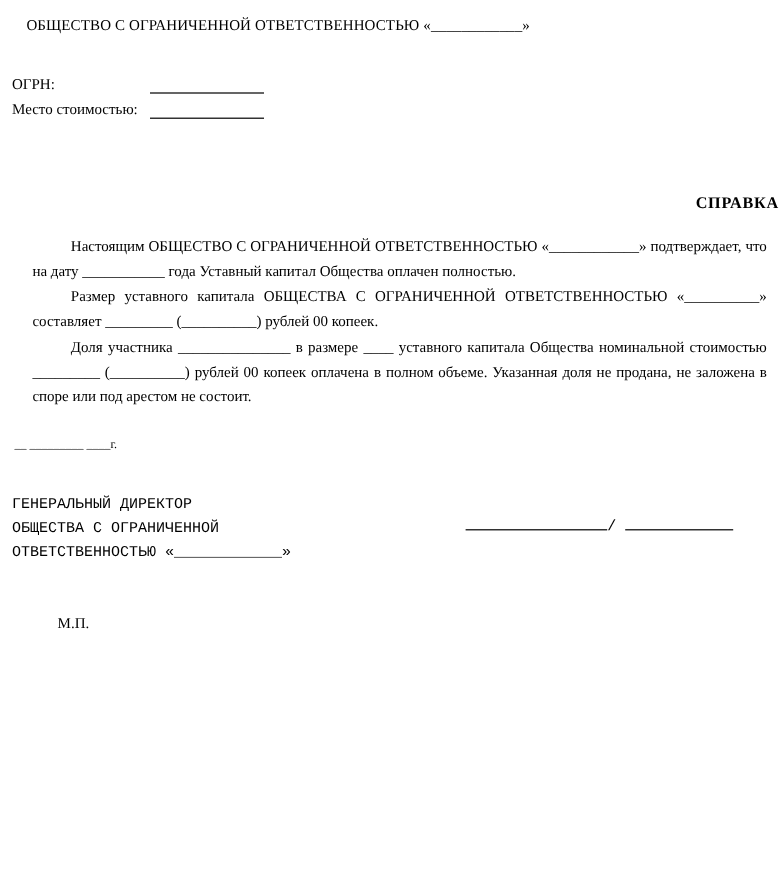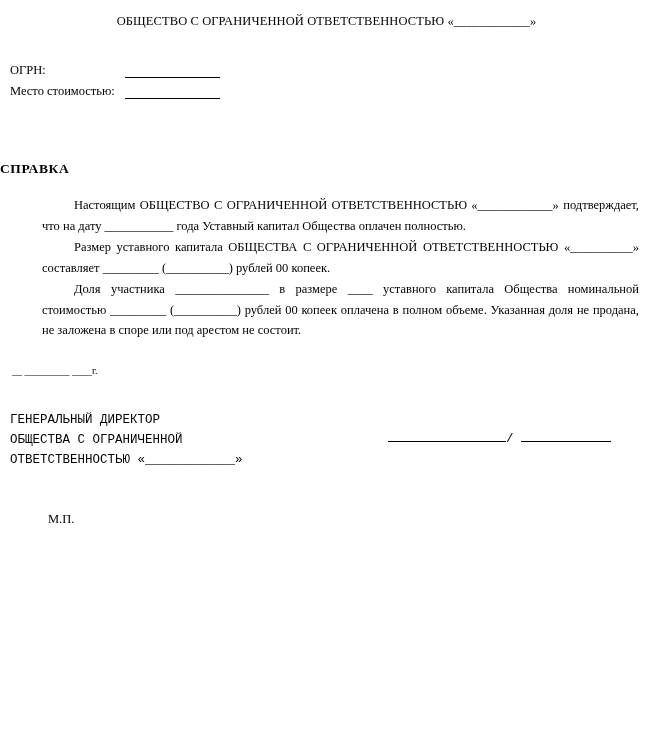--- a/index.html
+++ b/index.html
@@ -16,21 +16,20 @@
     overflow: hidden;
   }
   .page {
     width: 649px;
     height: 737px;
     padding: 0;
     box-sizing: border-box;
     position: relative;
   }
   .header-title {
-    text-align: center;
     font-size: 12.5px;
     padding-top: 14px;
     padding-left: 22px;
     padding-right: 18px;
     letter-spacing: 0.1px;
   }
   .meta-block {
     margin-top: 28px;
     padding-left: 10px;
   }
@@ -44,31 +43,30 @@
     width: 115px;
     flex: none;
   }
   .meta-line {
     display: inline-block;
     width: 95px;
     border-bottom: 1px solid #000;
     height: 11px;
   }
   .doc-title {
-    text-align: left;
+    text-align: right;
     font-weight: bold;
     font-size: 13.5px;
     letter-spacing: 0.6px;
     margin-top: 62px;
   }
   .body-block {
     margin-top: 18px;
-    padding-left: 10px;
+    padding-left: 27px;
     padding-right: 10px;
-    margin-left: 32px;
   }
   p.para {
     margin: 0 0 1px 0;
     font-size: 12.5px;
     line-height: 20.5px;
     text-align: justify;
     text-indent: 32px;
   }
   .ln {
     display: inline-block;

